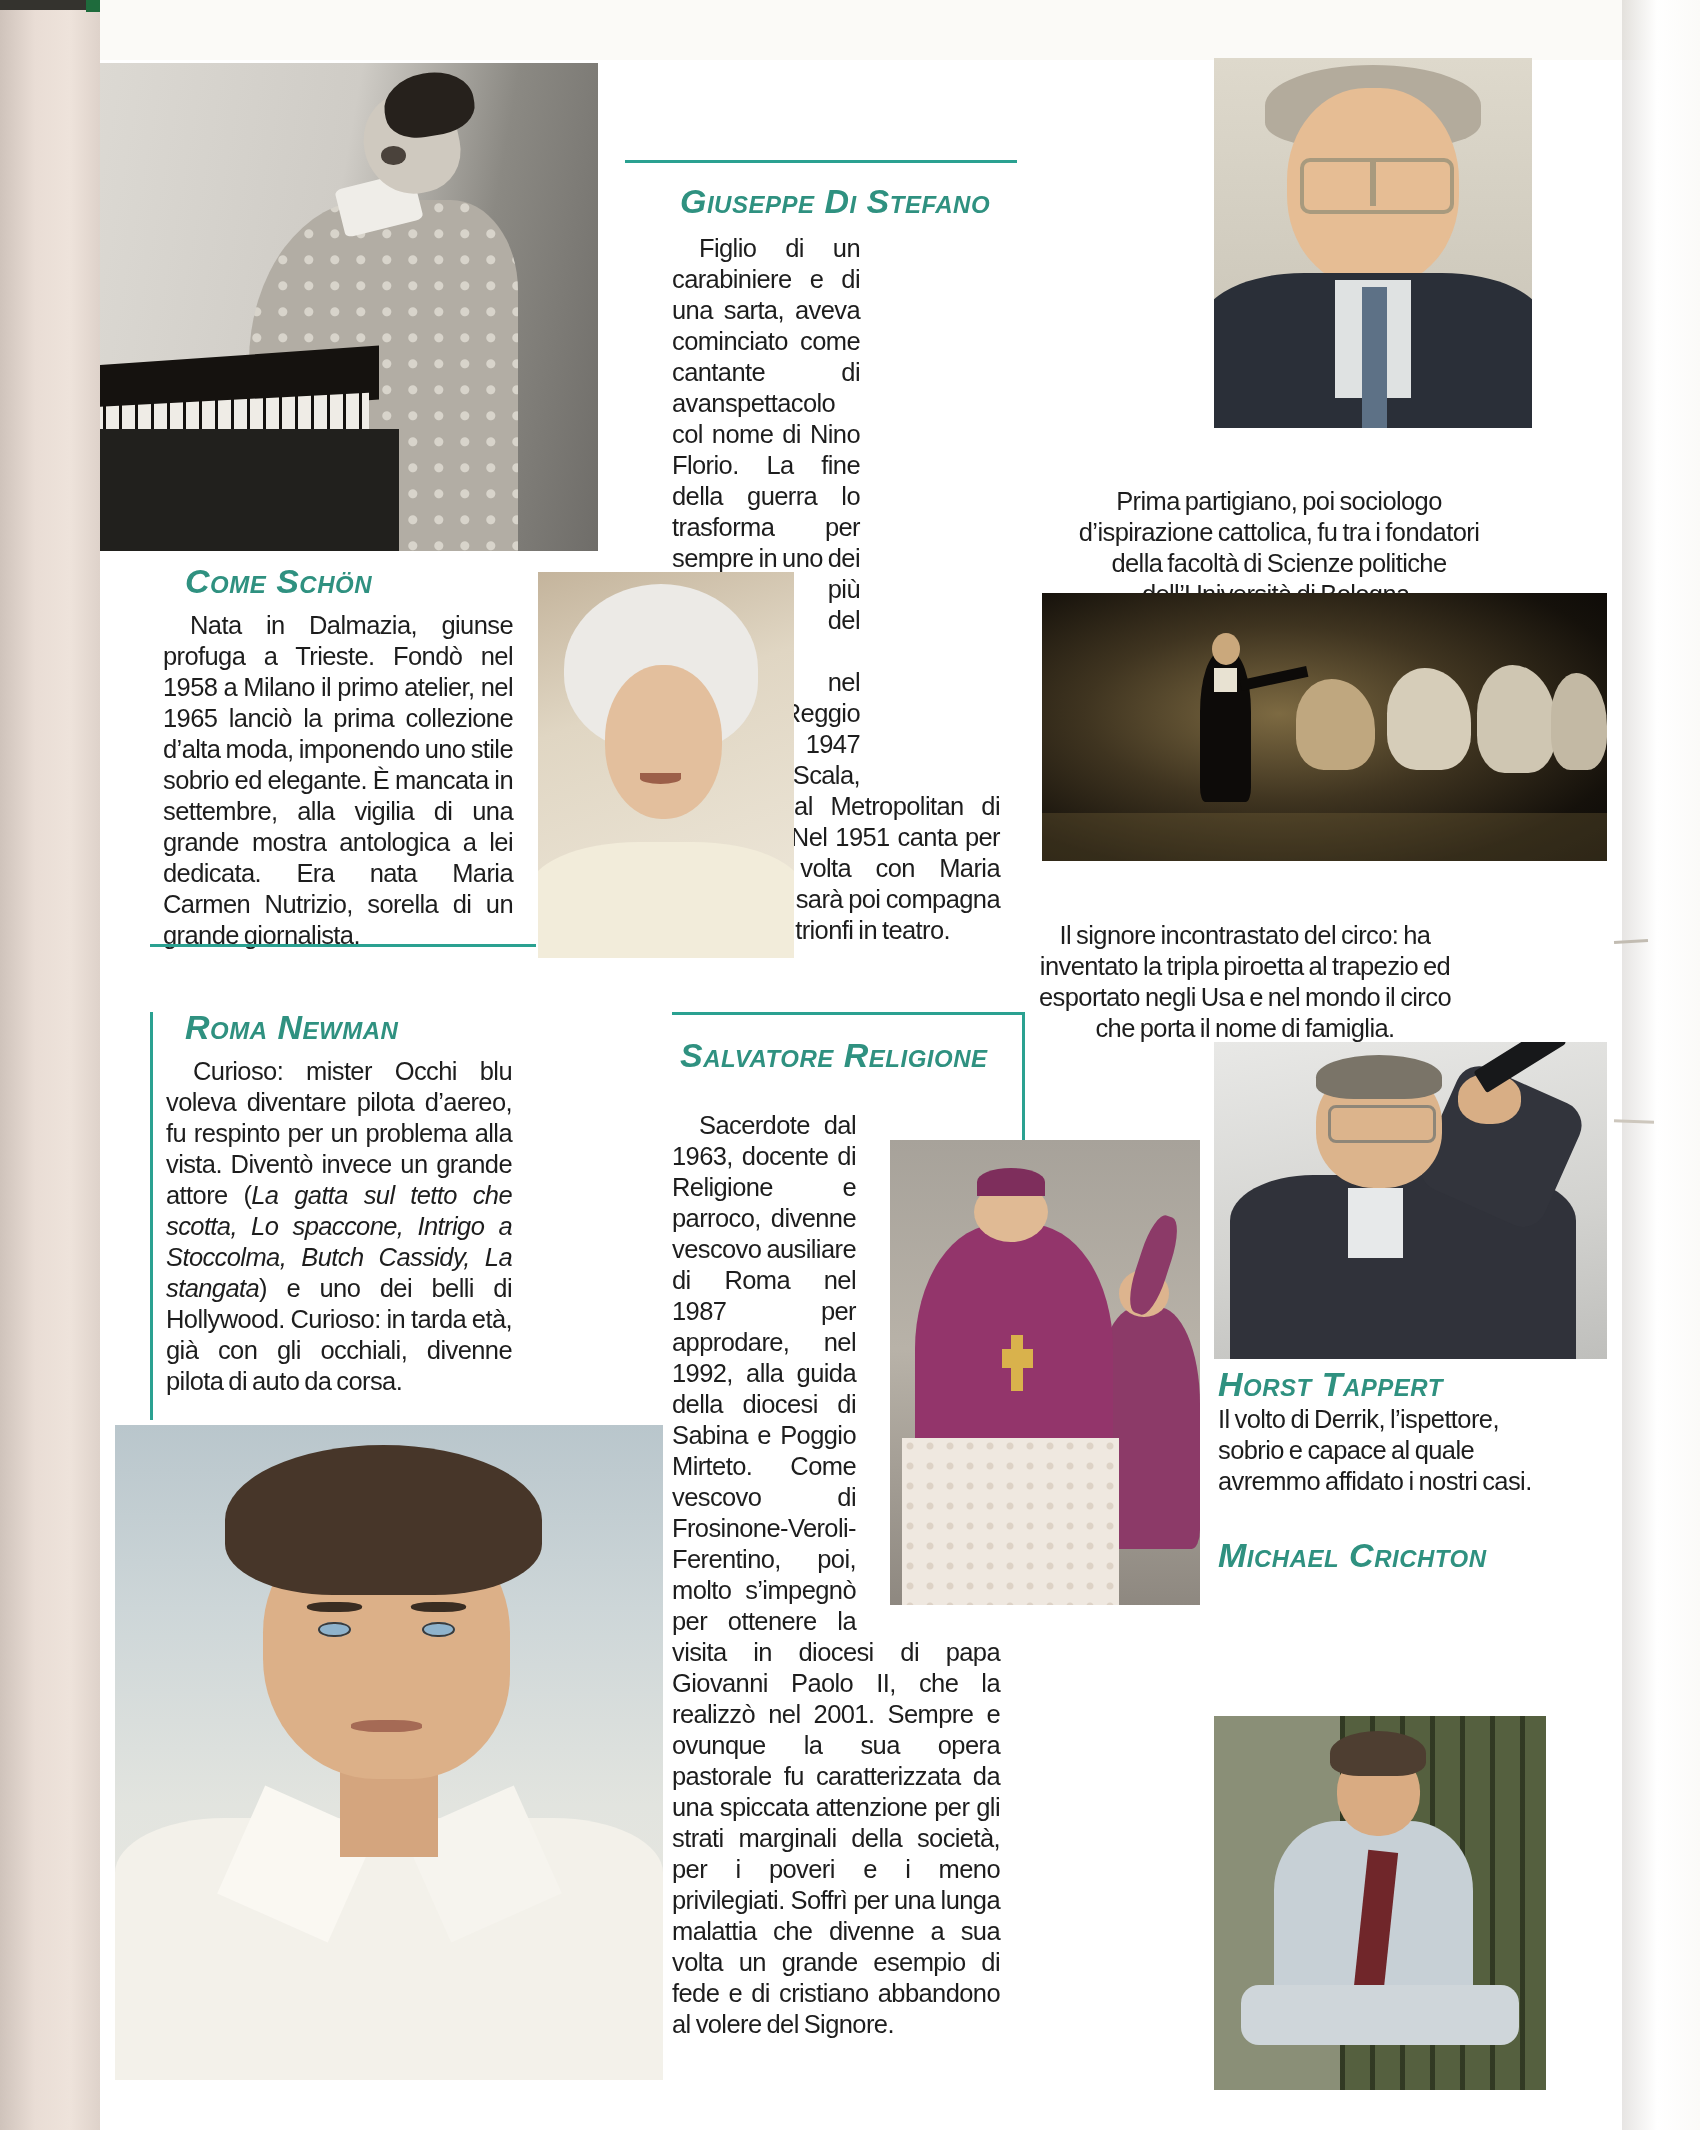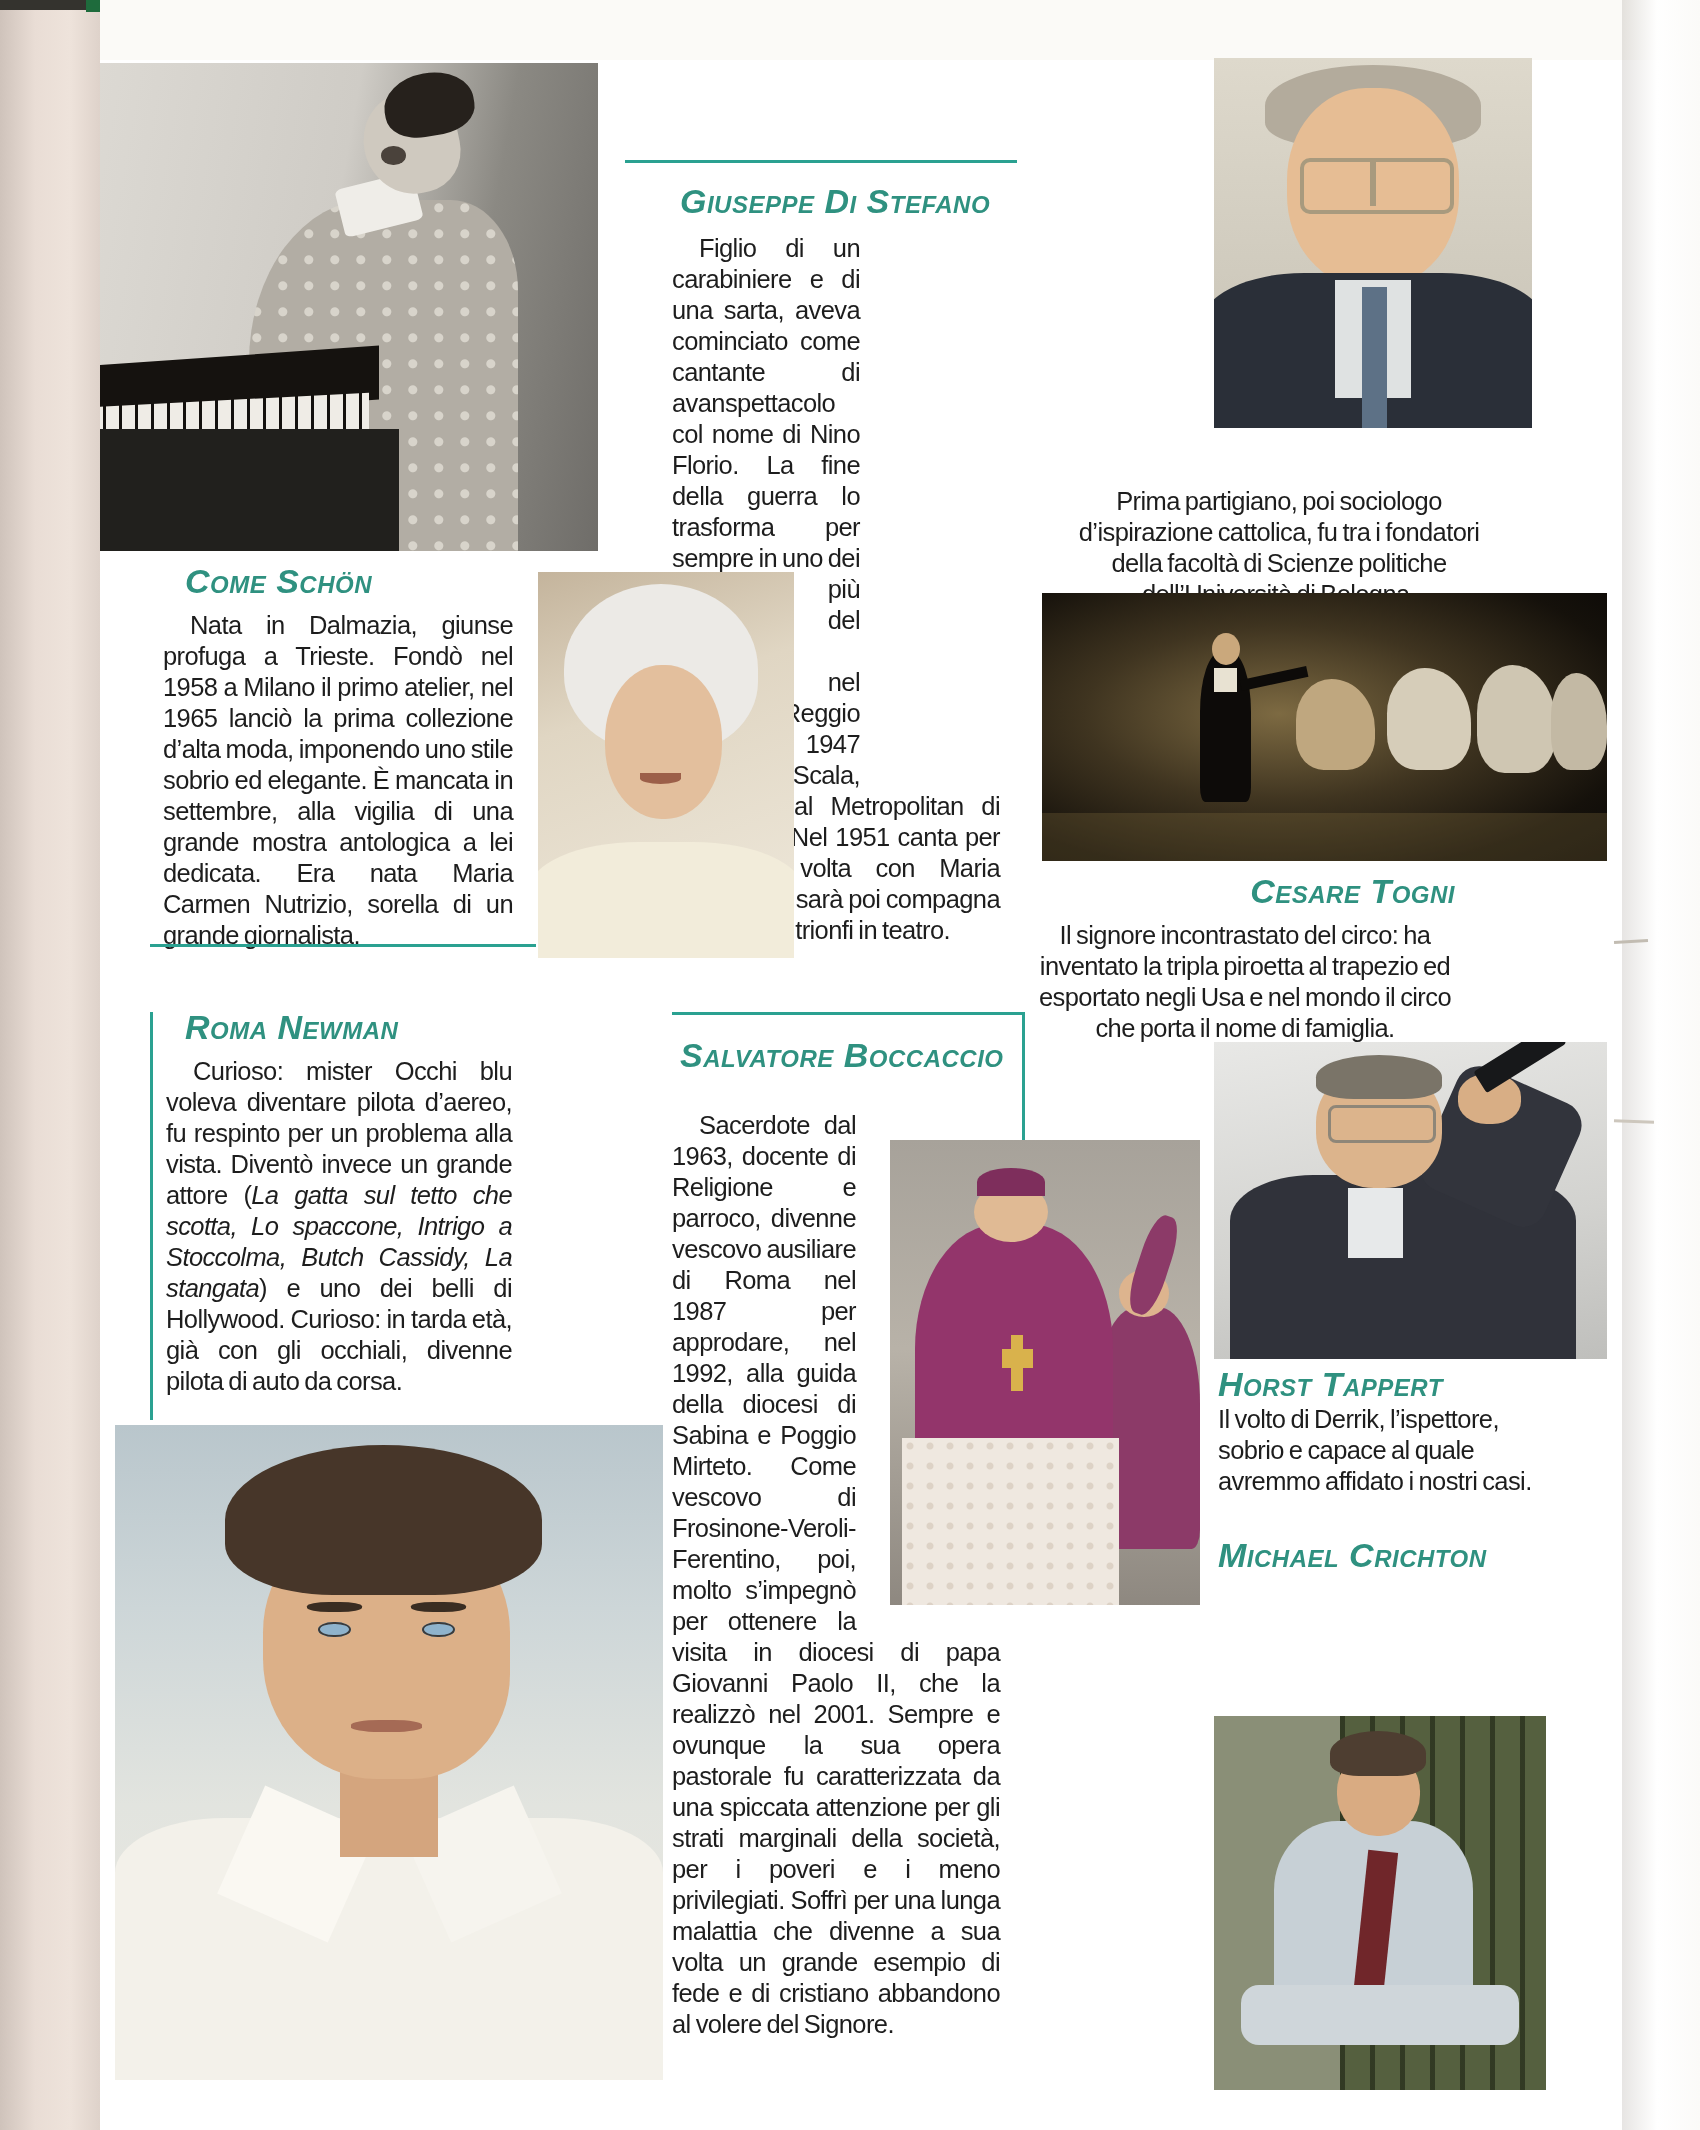--- a/index.html
+++ b/index.html
@@ -189,21 +189,20 @@
     <div class="floor"></div>
       <div class="man"></div>
       <div class="manhead"></div>
       <div class="shirtdot"></div>
     <div class="arm"></div>
       <div class="horse1"></div>
       <div class="horse2"></div>
       <div class="horse3"></div>
       <div class="horse4"></div>
   </div>
-  <div class="hd" style="left:1065px;top:872px;width:390px;text-align:right;">Cesare Togni</div>
   <div class="bd ctr" style="left:1030px;top:920px;width:430px;">Il signore incontrastato del circo: ha inventato la tripla piroetta al trapezio ed esportato negli Usa e nel mondo il circo che porta il nome di famiglia.</div>
 
   <div class="rule-v" style="left:150px;top:1012px;height:408px;"></div>
   <div class="hd" style="left:185px;top:1008px;">Roma Newman</div>
   <div class="bd first-indent" style="left:166px;top:1056px;width:346px;"><span>Curioso: mister Occhi blu voleva diventare pilota d’aereo, fu respinto per un problema alla vista. Diventò invece un grande attore (</span><i>La gatta sul tetto che scotta, Lo spaccone, Intrigo a Stoccolma, Butch Cassidy, La stangata</i><span>) e uno dei belli di Hollywood. Curioso: in tarda età, già con gli occhiali, divenne pilota di auto da corsa.</span></div>
   <div class="ph" id="ph-pn">
     <div class="shirt"></div>
       <div class="collarL"></div>
       <div class="collarR"></div>
       <div class="neck"></div>
@@ -211,21 +210,21 @@
       <div class="hair"></div>
       <div class="browL"></div>
       <div class="browR"></div>
     <div class="eyeL"></div>
       <div class="eyeR"></div>
       <div class="mouth"></div>
   </div>
 
   <div class="rule-h" style="left:672px;top:1012px;width:353px;"></div>
   <div class="rule-v" style="left:1022px;top:1012px;height:128px;"></div>
-  <div class="hd" style="left:680px;top:1036px;">Salvatore Boccaccio</div>
+  <div class="hd" style="left:680px;top:1036px;">Salvatore Religione</div>
   <div class="ph" id="ph-sb">
     <div class="bishop2"></div>
       <div class="face2"></div>
       <div class="arm2"></div>
     <div class="bishop1"></div>
       <div class="lace"></div>
       <div class="face1"></div>
       <div class="cap1"></div>
     <div class="crossV"></div>
       <div class="crossH"></div>

